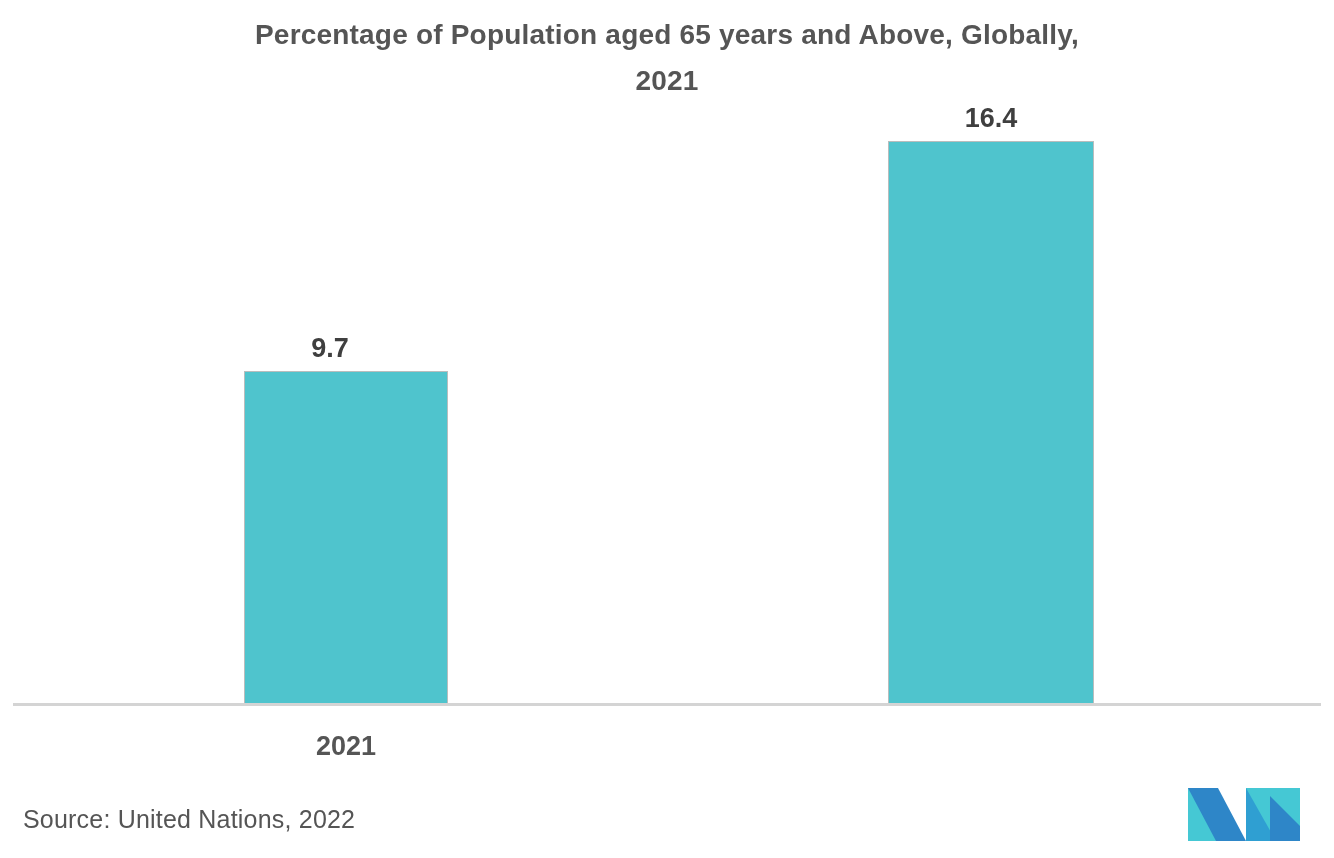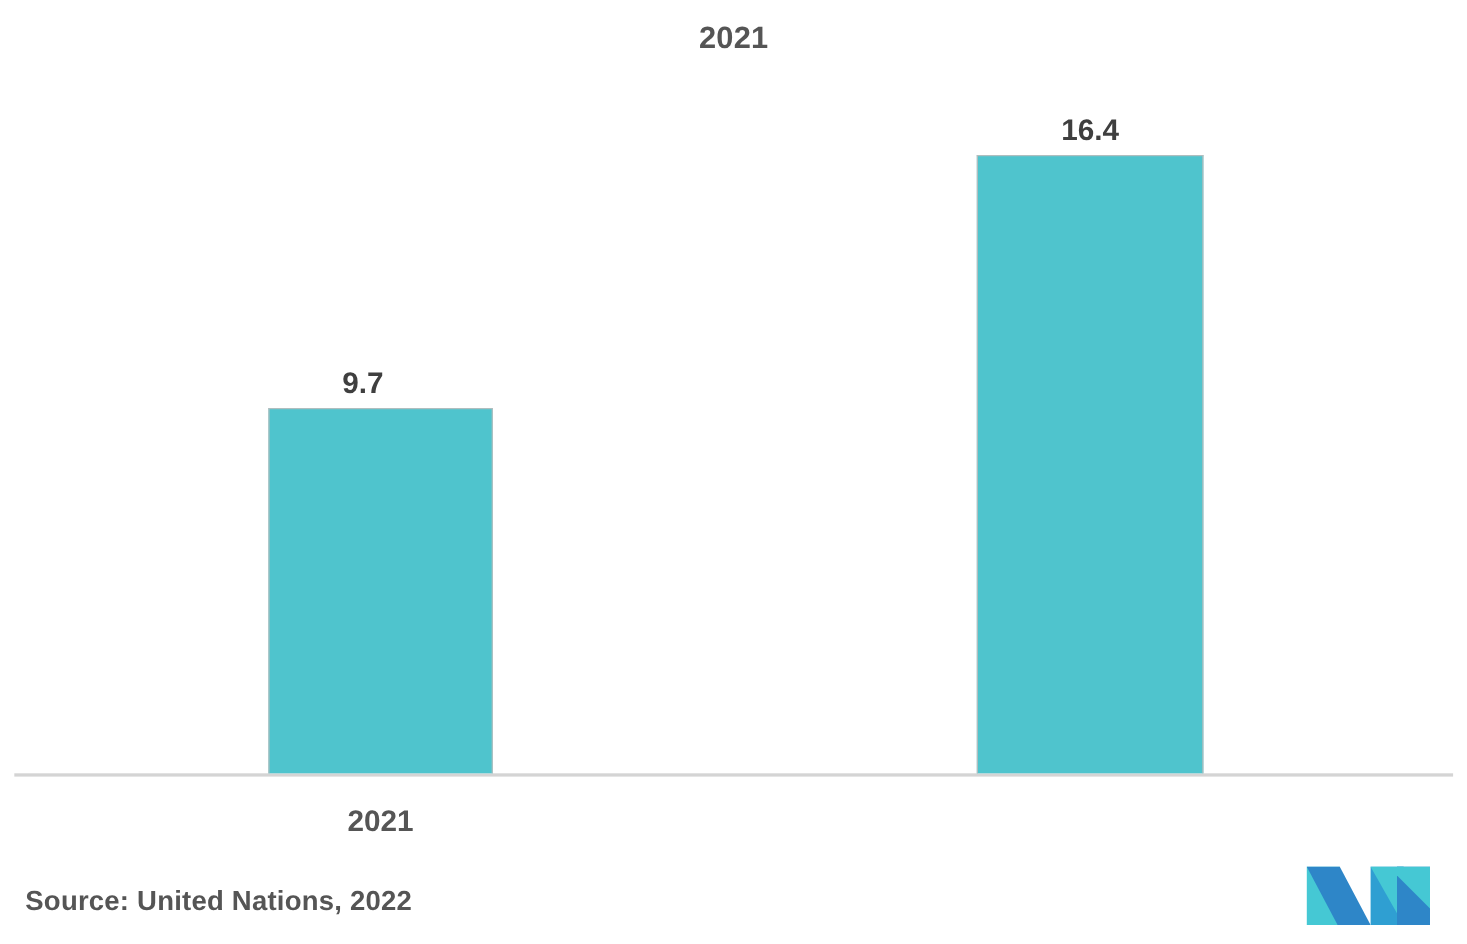--- a/index.html
+++ b/index.html
@@ -125,41 +125,42 @@
   }
   #x-label-0 { left: 136px; }
   #x-label-1 { left: 772px; }
 
   
   .source-note {
     position: absolute;
     left: 23px;
     top: 801px;
     font-size: 25px;
-    font-weight: bold;
+    font-weight: normal;
     color: #555555;
     line-height: 36px;
     letter-spacing: 0.2px;
   }
 
   
   .brand-logo {
     position: absolute;
     left: 1184px;
     top: 786px;
     width: 118px;
     height: 57px;
   }
 </style>
 </head>
 <body>
 
 <div class="chart-figure">
 
   <div class="chart-title">
+    <span class="title-line">Percentage of Population aged 65 years and Above, Globally,</span>
     <span class="title-line">2021</span>
   </div>
 
   <div class="plot-area">
 
     <div class="axis-baseline"></div>
 
     <div class="bar-group">
 
       <div class="bar" id="bar-1" style="height: 332px; background: rgb(79, 196, 205);"></div>

